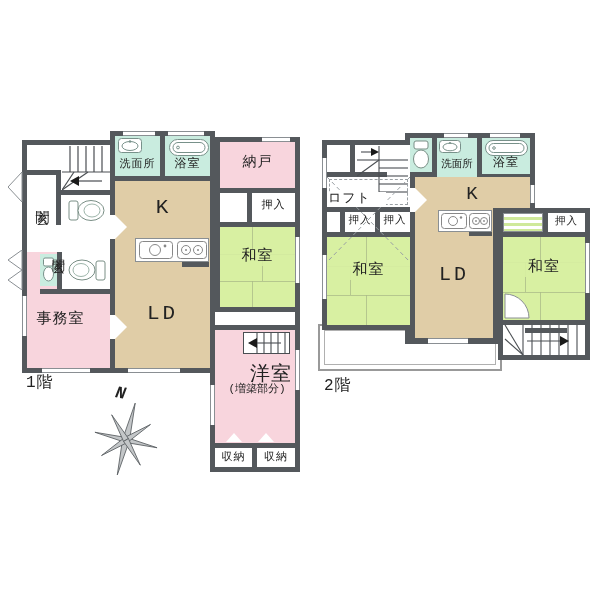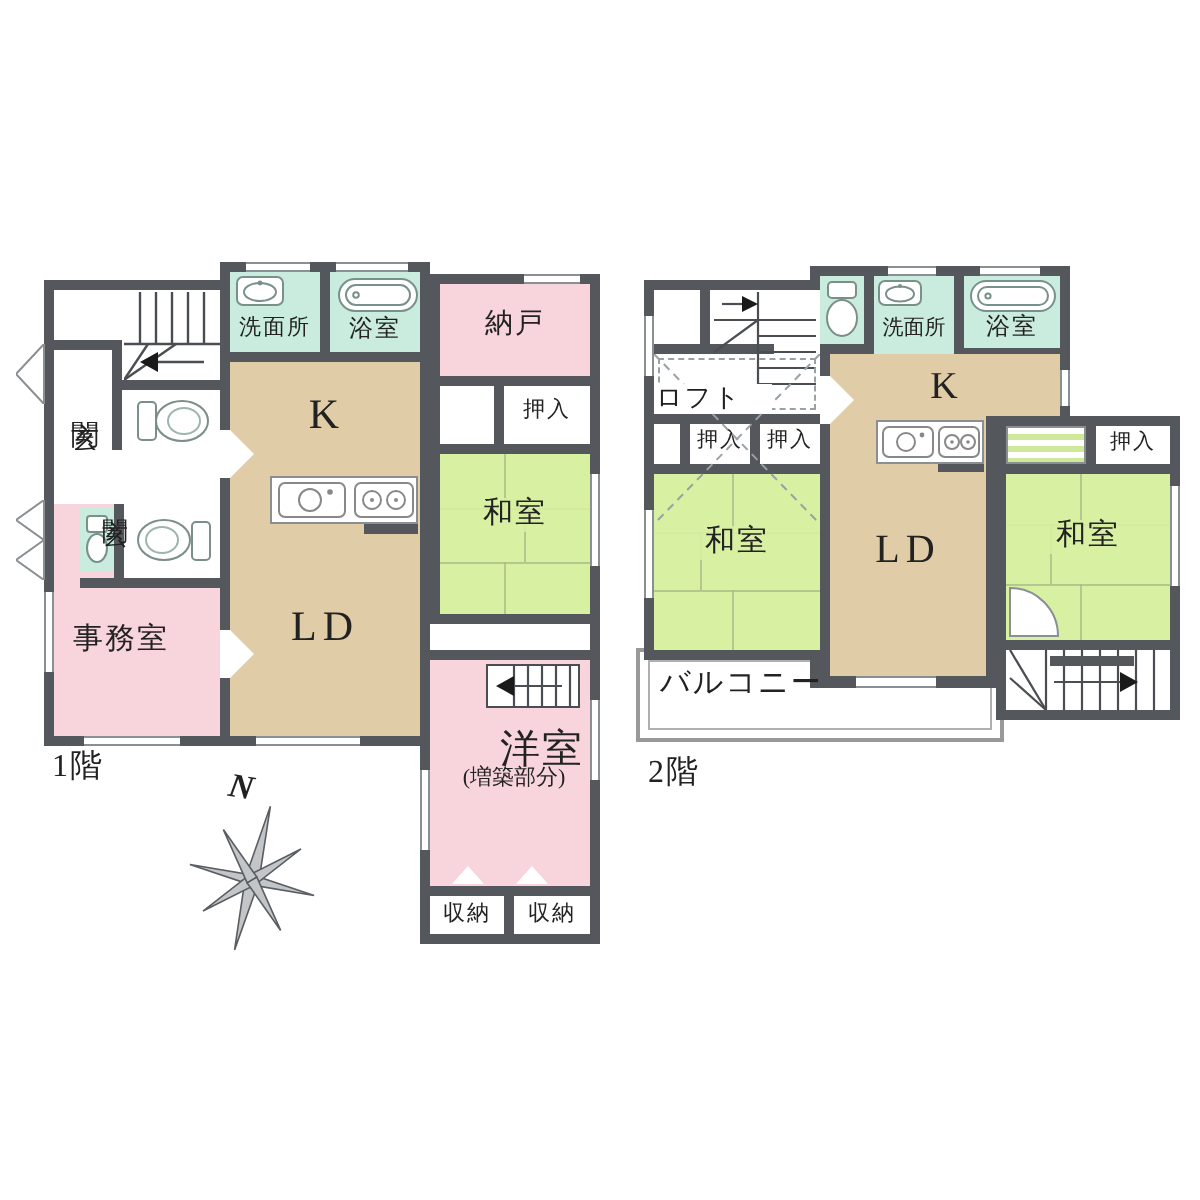--- a/index.html
+++ b/index.html
@@ -1,17 +1,17 @@
 <!DOCTYPE html>
 <html><head>
 <meta charset="utf-8">
 <style>
   html,body{margin:0;padding:0;background:#fff;}
   .canvas{position:relative;width:600px;height:600px;background:#fff;overflow:hidden;
-          font-family:Liberation Serif, serif;color:#222;}
+          font-family:Liberation Mono, monospace;color:#222;}
   .s{position:absolute;box-sizing:border-box;}
   .wall{background:#54585c;}
   .white{background:#ffffff;}
   .pink{background:#f8d5dd;}
   .tan{background:#e0cda7;}
   .green{background:#d8f0a2;}
   .teal{background:#c9ecdf;}
   .lbl{position:absolute;text-align:center;color:#222;letter-spacing:1px;line-height:1.1;}
   .v{writing-mode:vertical-rl;text-orientation:upright;letter-spacing:0;}
   .win-h{background:#fff;border-top:1px solid #8a8f93;border-bottom:1px solid #8a8f93;}
@@ -298,21 +298,20 @@
         <line x1="65" y1="0" x2="65" y2="30"></line>
       <line x1="74" y1="0" x2="74" y2="30"></line>
       <line x1="2" y1="0" x2="20" y2="30"></line>
         <line x1="2" y1="14" x2="20" y2="30"></line>
       <line x1="24" y1="16" x2="58" y2="16"></line>
     </g>
     <polygon points="66,16 57,11 57,21" fill="#1a1a1a"></polygon>
   </svg>
   <div class="s wall" style="left:525px;top:328px;width:42px;height:5px;"></div>
 
-  <div class="lbl" style="left:330px;top:334px;width:120px;font-size:15px;text-align:left;z-index:4;">バルコニー</div>
 
   <div class="s win-h" style="left:490px;top:133px;width:30px;height:5px;"></div>
   <div class="s win-h" style="left:444px;top:133px;width:24px;height:5px;"></div>
   <div class="s win-v" style="left:322px;top:158px;width:5px;height:30px;"></div>
   <div class="s win-v" style="left:322px;top:255px;width:5px;height:44px;"></div>
   <div class="s win-v" style="left:585px;top:243px;width:5px;height:50px;"></div>
   <div class="s win-h" style="left:428px;top:338px;width:40px;height:6px;"></div>
   <div class="s win-v" style="left:530px;top:185px;width:5px;height:18px;"></div>
 
   <div class="s white" style="left:410px;top:188px;width:5px;height:24px;"></div>

